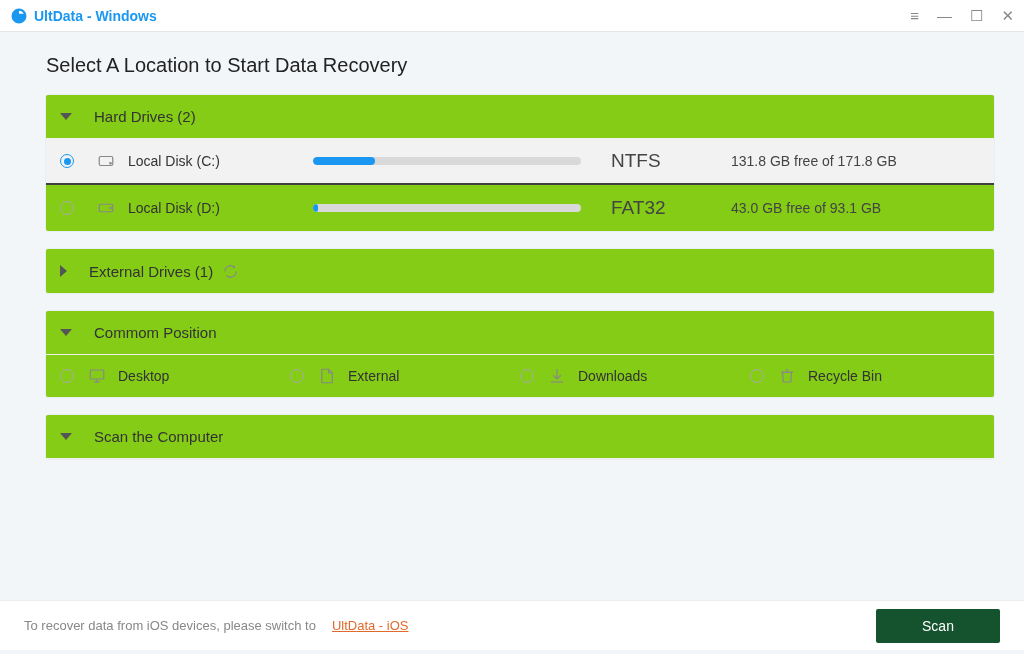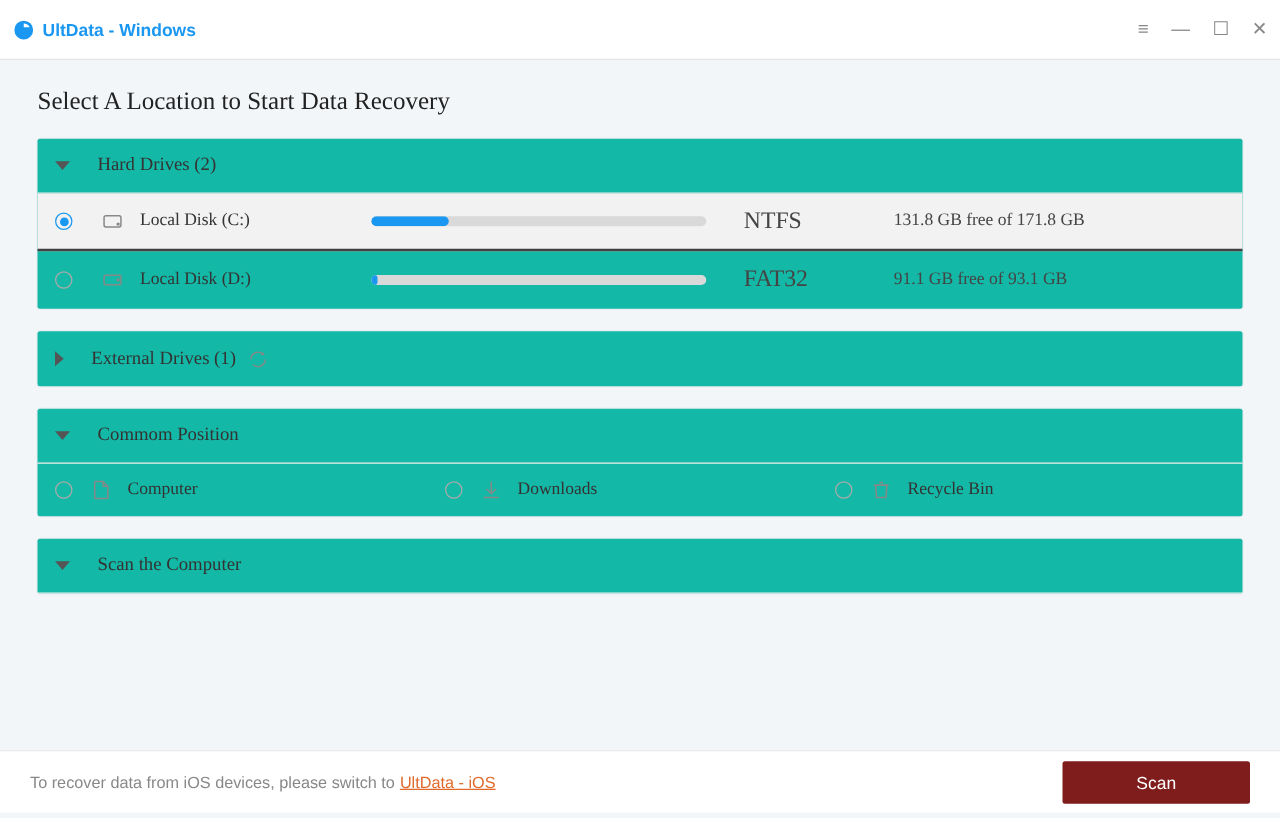--- a/index.html
+++ b/index.html
@@ -6,52 +6,51 @@
   body {
     font-family: "Segoe UI", Arial, sans-serif;
     background: #f3f6f8;
     width: 1024px;
     height: 654px;
     overflow: hidden;
     color: #333;
     position: relative;
   }
   .titlebar {
-    height: 48px;
+    height: 32px;
     background: #fff;
     border-bottom: 1px solid #e5e5e5;
     display: flex;
     align-items: center;
     padding: 0 10px;
   }
   .titlebar .logo {
     width: 18px; height: 18px; margin-right: 6px;
     display: inline-flex; align-items: center; justify-content: center;
   }
   .titlebar .title {
     color: #1a97f0;
     font-size: 14px;
     font-weight: 600;
   }
   .titlebar .spacer { flex: 1; }
   .win-controls { display: flex; gap: 18px; align-items: center; color: #888; }
   .win-controls span { cursor: pointer; font-size: 15px; line-height: 1; }
   .content {
-    padding: 22px 30px 0 30px;
-    font-family: Liberation Serif, serif;
+    padding: 22px 30px 0 46px;
   }
   .page-title {
     font-size: 20px;
     color: #222;
     font-weight: 400;
     margin-bottom: 18px;
   }
 
   .panel {
-    background: #14b8a6;
+    background: #84cc16;
     border-radius: 2px;
     margin-bottom: 18px;
     box-shadow: 0 0 0 1px rgba(0,0,0,0.03);
   }
   .section-head {
     height: 44px;
     display: flex;
     align-items: center;
     padding: 0 14px;
     font-size: 15px;
@@ -144,27 +143,27 @@
     left: 0; right: 0; bottom: 4px;
     height: 50px;
     background: #fff;
     border-top: 1px solid #ececec;
     display: flex;
     align-items: center;
     padding: 0 24px;
     font-size: 13px;
     color: #888;
   }
-  .footer a { color: #e06a2b; text-decoration: underline; margin-left: 4px; cursor: pointer; }
+  .footer a { color: #e06a2b; text-decoration: underline; margin-left: 16px; cursor: pointer; }
   .footer .spacer { flex: 1; }
   .scan-btn {
-    background: #7f1d1d;
+    background: #14532d;
     color: #fff;
     border: none;
-    width: 150px;
+    width: 124px;
     height: 34px;
     font-size: 14px;
     border-radius: 2px;
     cursor: pointer;
   }
 </style>
 </head>
 <body>
 
 <div class="titlebar">
@@ -215,21 +214,21 @@
         <svg viewBox="0 0 24 24" width="18" height="18" fill="none" stroke="#888" stroke-width="1.6">
             <rect x="3" y="7" width="18" height="10" rx="2"></rect>
             <circle cx="18" cy="12" r="1" fill="#888"></circle>
           </svg>
       </span>
       <span class="drive-name">Local Disk (D:)</span>
       <div class="progress">
           <div class="bar" style="width:2%"></div>
         </div>
       <span class="fs-type">FAT32</span>
-      <span class="free-text">91.1 GB free of 93.1 GB</span>
+      <span class="free-text">43.0 GB free of 93.1 GB</span>
     </div>
   </div>
 
   <div class="panel">
     <div class="section-head noborder">
       <span class="tri right"></span>
       <span>External Drives (1)</span>
       <span class="refresh-icon">
         <svg viewBox="0 0 24 24" width="15" height="15" fill="none" stroke="#888" stroke-width="1.8">
             <path d="M3 12a9 9 0 0 1 15.5-6.4M21 12a9 9 0 0 1-15.5 6.4"></path>
@@ -242,25 +241,36 @@
   <div class="panel">
     <div class="section-head">
       <span class="tri down"></span>
       <span>Commom Position</span>
     </div>
     <div class="common-grid">
       <div class="common-item">
         <span class="radio"></span>
         <span class="cicon">
           <svg viewBox="0 0 24 24" width="18" height="18" fill="none" stroke="#888" stroke-width="1.6">
+              <rect x="3" y="4" width="18" height="12" rx="1"></rect>
+              <line x1="8" y1="20" x2="16" y2="20"></line>
+              <line x1="12" y1="16" x2="12" y2="20"></line>
+            </svg>
+        </span>
+        <span>Desktop</span>
+      </div>
+      <div class="common-item">
+        <span class="radio"></span>
+        <span class="cicon">
+          <svg viewBox="0 0 24 24" width="18" height="18" fill="none" stroke="#888" stroke-width="1.6">
               <path d="M14 3H6a1 1 0 0 0-1 1v16a1 1 0 0 0 1 1h12a1 1 0 0 0 1-1V8z"></path>
               <polyline points="14 3 14 8 19 8"></polyline>
             </svg>
         </span>
-        <span>Computer</span>
+        <span>External</span>
       </div>
       <div class="common-item">
         <span class="radio"></span>
         <span class="cicon">
           <svg viewBox="0 0 24 24" width="18" height="18" fill="none" stroke="#888" stroke-width="1.6">
               <path d="M12 3v12"></path>
               <polyline points="7 11 12 16 17 11"></polyline>
               <line x1="4" y1="20" x2="20" y2="20"></line>
             </svg>
         </span>

